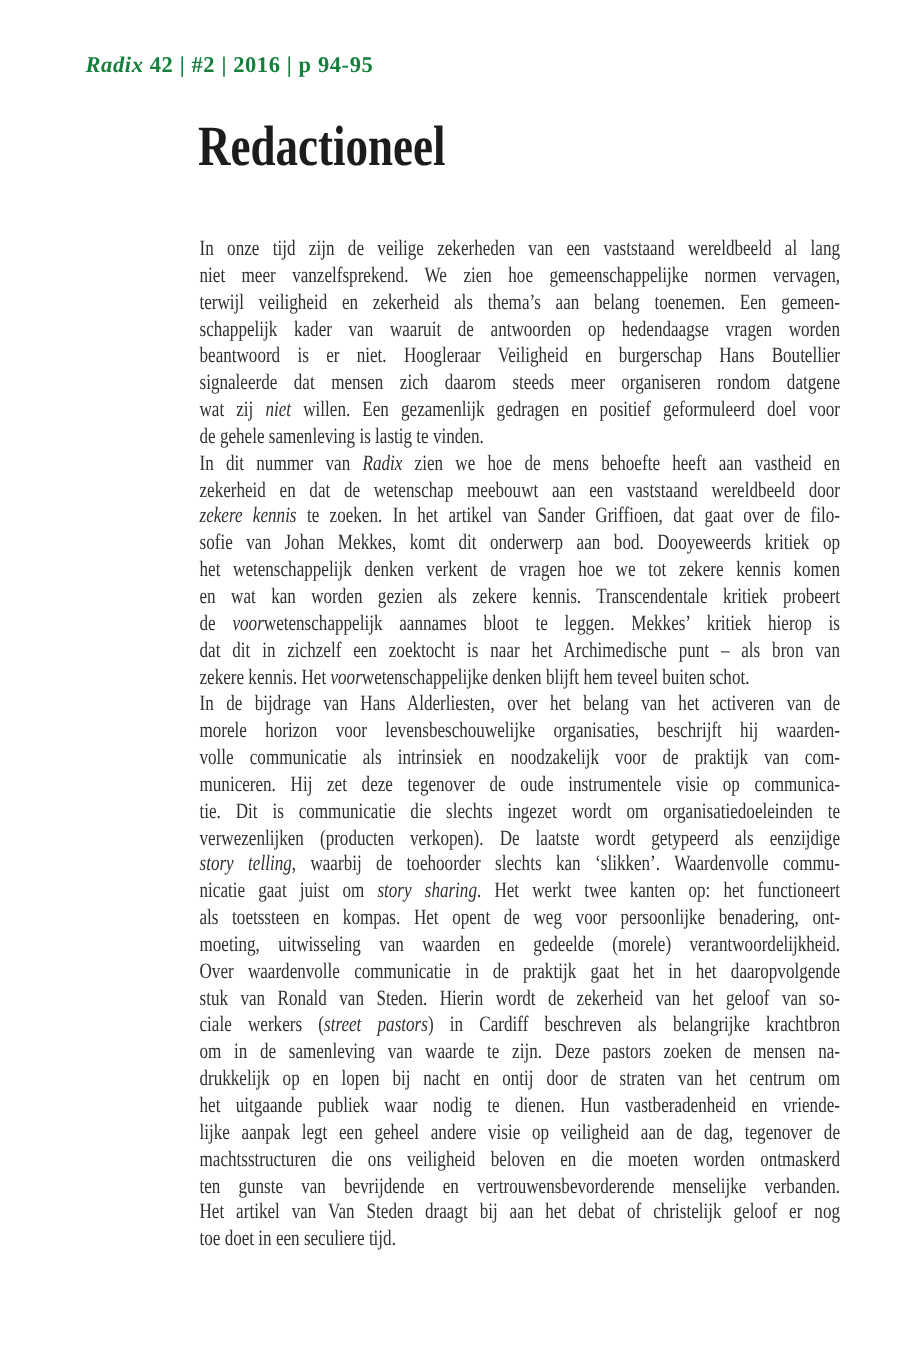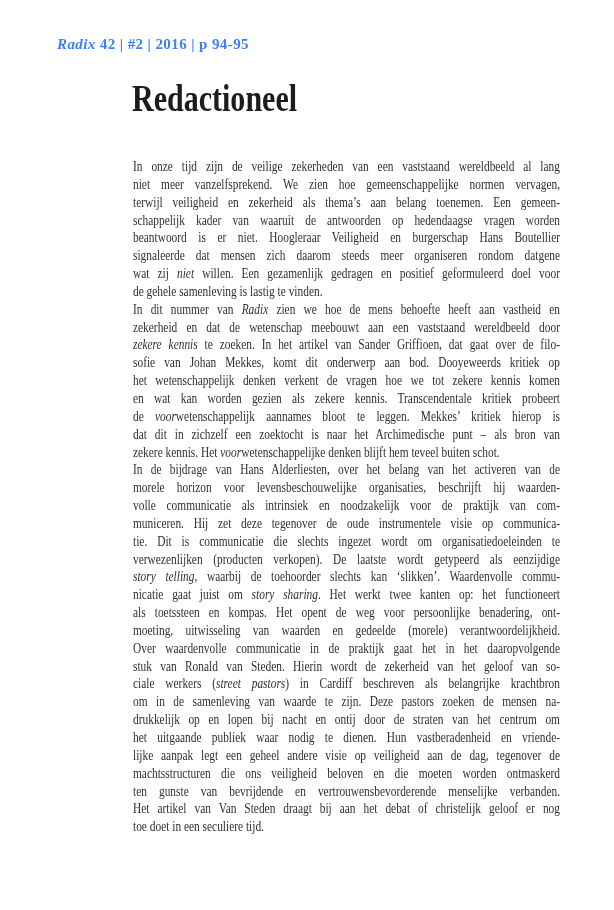--- a/index.html
+++ b/index.html
@@ -11,21 +11,21 @@
     overflow: hidden;
     font-family: "Liberation Serif", serif;
   }
   .journal-header {
     position: absolute;
     left: 57px;
     top: 36px;
     font-weight: bold;
     font-size: 15px;
     letter-spacing: 0.4px;
-    color: #3b82f6;
+    color: #15803d;
     white-space: nowrap;
   }
   .page-title {
     position: absolute;
     left: 132px;
     top: 80px;
     font-weight: bold;
     font-size: 38px;
     line-height: 36px;
     color: #1e1c1b;

